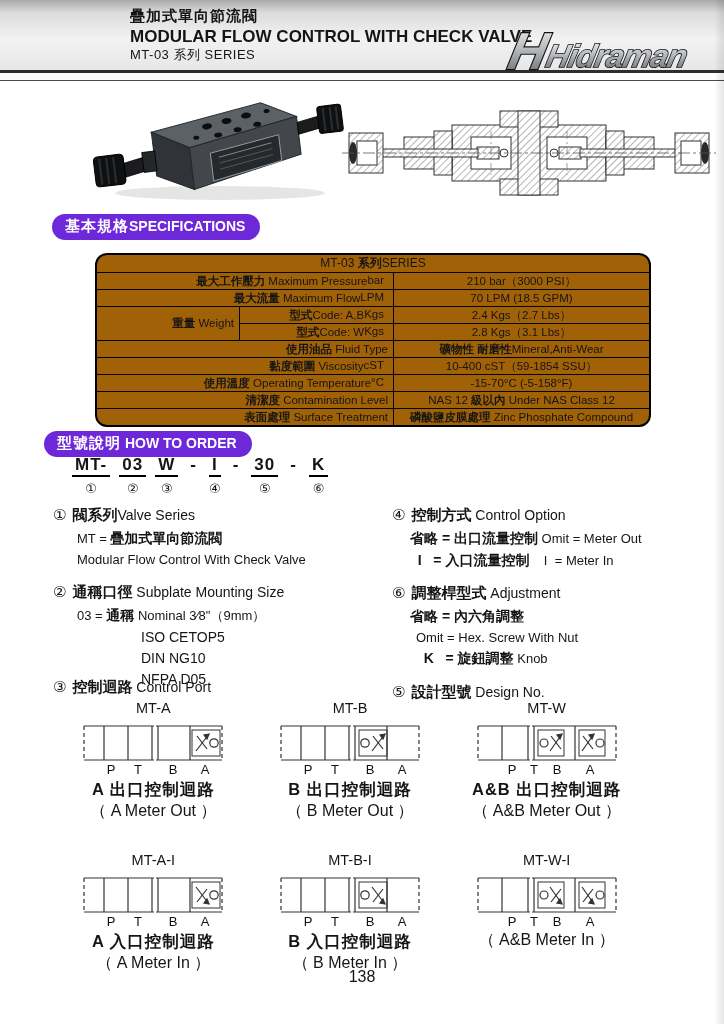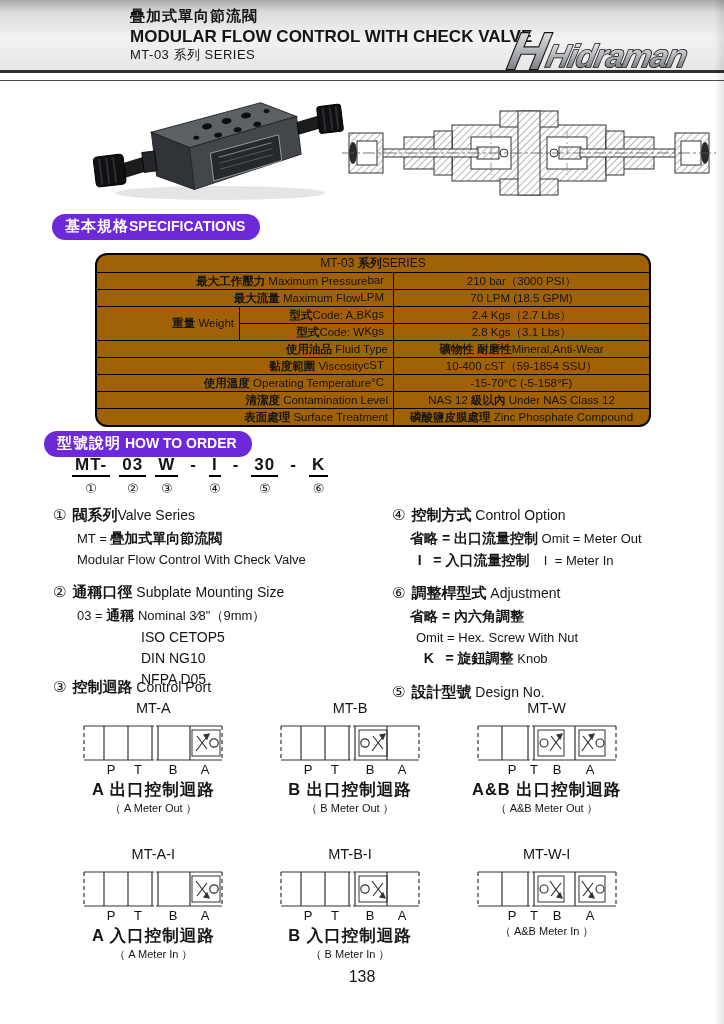--- a/index.html
+++ b/index.html
@@ -57,21 +57,21 @@
   .oi-line{padding-left:24px;font-size:13px;line-height:1.55;}
   .oi-line .lz{font-weight:bold;font-size:14px;}
   .oi-sub{padding-left:88px;font-size:14px;line-height:1.5;}
   #cp-head{position:absolute;left:53px;top:678px;}
   
   .diagrid{position:absolute;left:70px;top:700px;width:560px;
     display:grid;grid-template-columns:1fr 1fr 1fr;row-gap:26px;column-gap:8px;gap:30px;}
   .dcell{display:flex;flex-direction:column;align-items:center;}
   .dtitle{font-size:14.5px;margin-bottom:2px;}
   .dcap-zh{font-size:16.5px;font-weight:bold;margin-top:1px;letter-spacing:1px;}
-  .dcap-en{font-size:11px;}
+  .dcap-en{font-size:16px;}
   .pagenum{position:absolute;left:0;right:0;top:968px;text-align:center;font-size:16px;}
   svg text.port{font-size:13px;fill:#111;}
 </style>
 </head>
 <body>
 
 <div class="page">
 
   <div class="header-band"></div>
   <div class="header-rule"></div>

